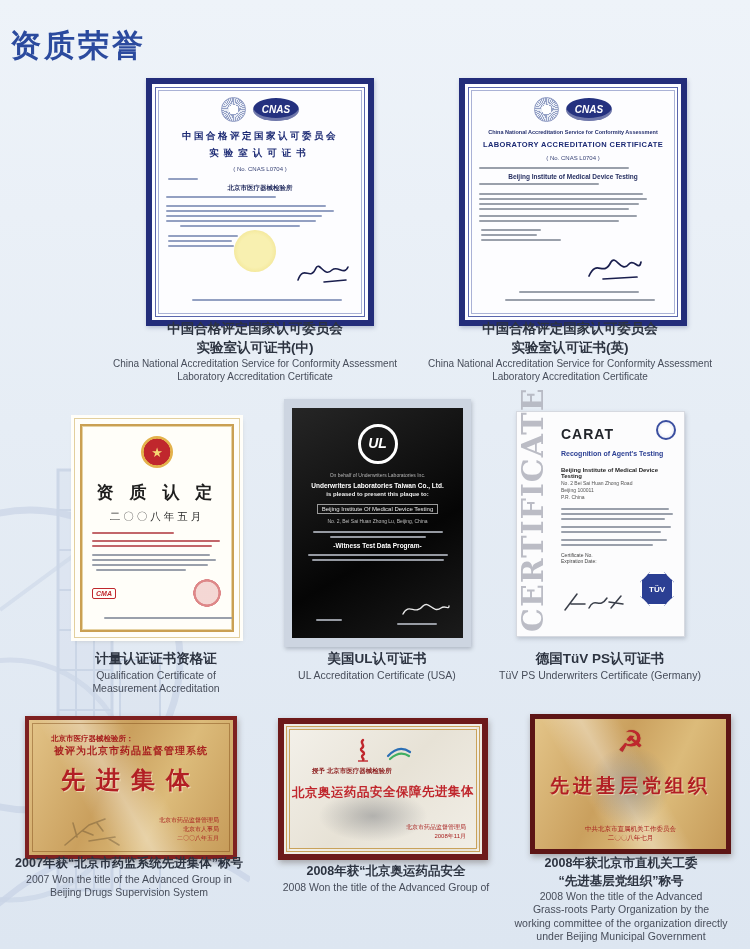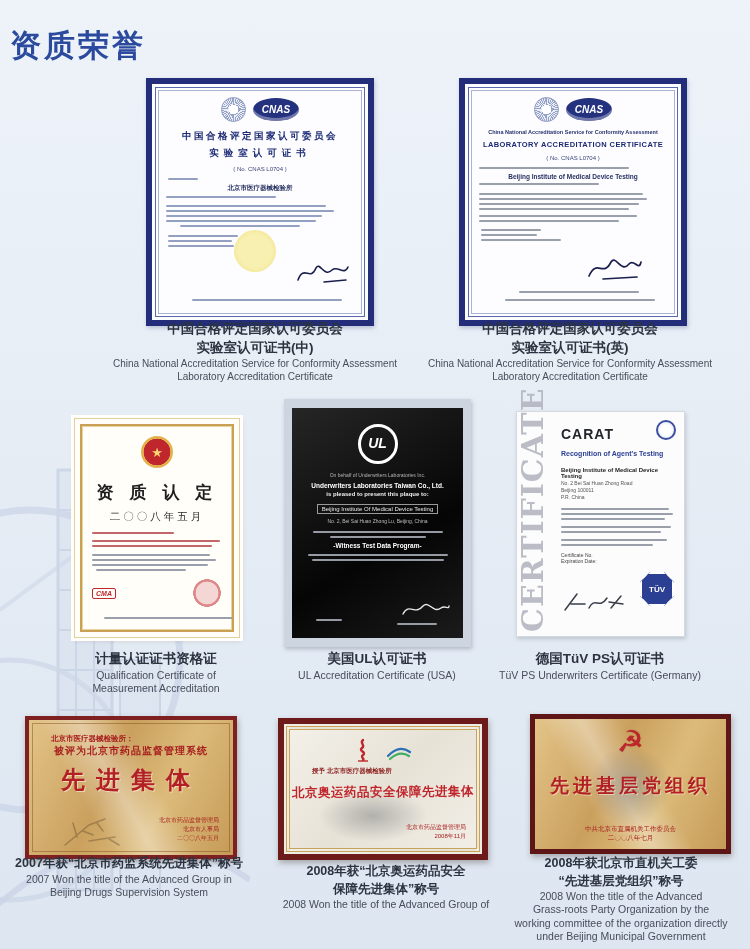--- a/index.html
+++ b/index.html
@@ -341,21 +341,20 @@
     </div>
   </div>
 
   <figure class="figcap" style="left:0;top:855px;width:258px;margin:0;">
     <div class="cap-zh" style="font-size:12.5px;">2007年获“北京市药监系统先进集体”称号</div>
     <div class="cap-en">2007 Won the title of the Advanced Group in</div>
     <div class="cap-en">Beijing Drugs Supervision System</div>
   </figure>
   <figure class="figcap" style="left:248px;top:855px;width:260px;margin:8px;">
     <div class="cap-zh" style="font-size:12.5px;">2008年获“北京奥运药品安全</div>
-    <div class="cap-zh" style="font-size:12.5px;">保障先进集体”称号</div>
     <div class="cap-en">2008 Won the title of the Advanced Group of</div>
   </figure>
   <figure class="figcap" style="left:492px;top:855px;width:258px;margin:0;">
     <div class="cap-zh" style="font-size:12.5px;">2008年获北京市直机关工委</div>
     <div class="cap-zh" style="font-size:12.5px;text-align:center;">“先进基层党组织”称号</div>
     <div class="cap-en">2008 Won the title of the Advanced</div>
     <div class="cap-en">Grass-roots Party Organization by the</div>
     <div class="cap-en">working committee of the organization directly</div>
     <div class="cap-en">under Beijing Municipal Government</div>
   </figure>

